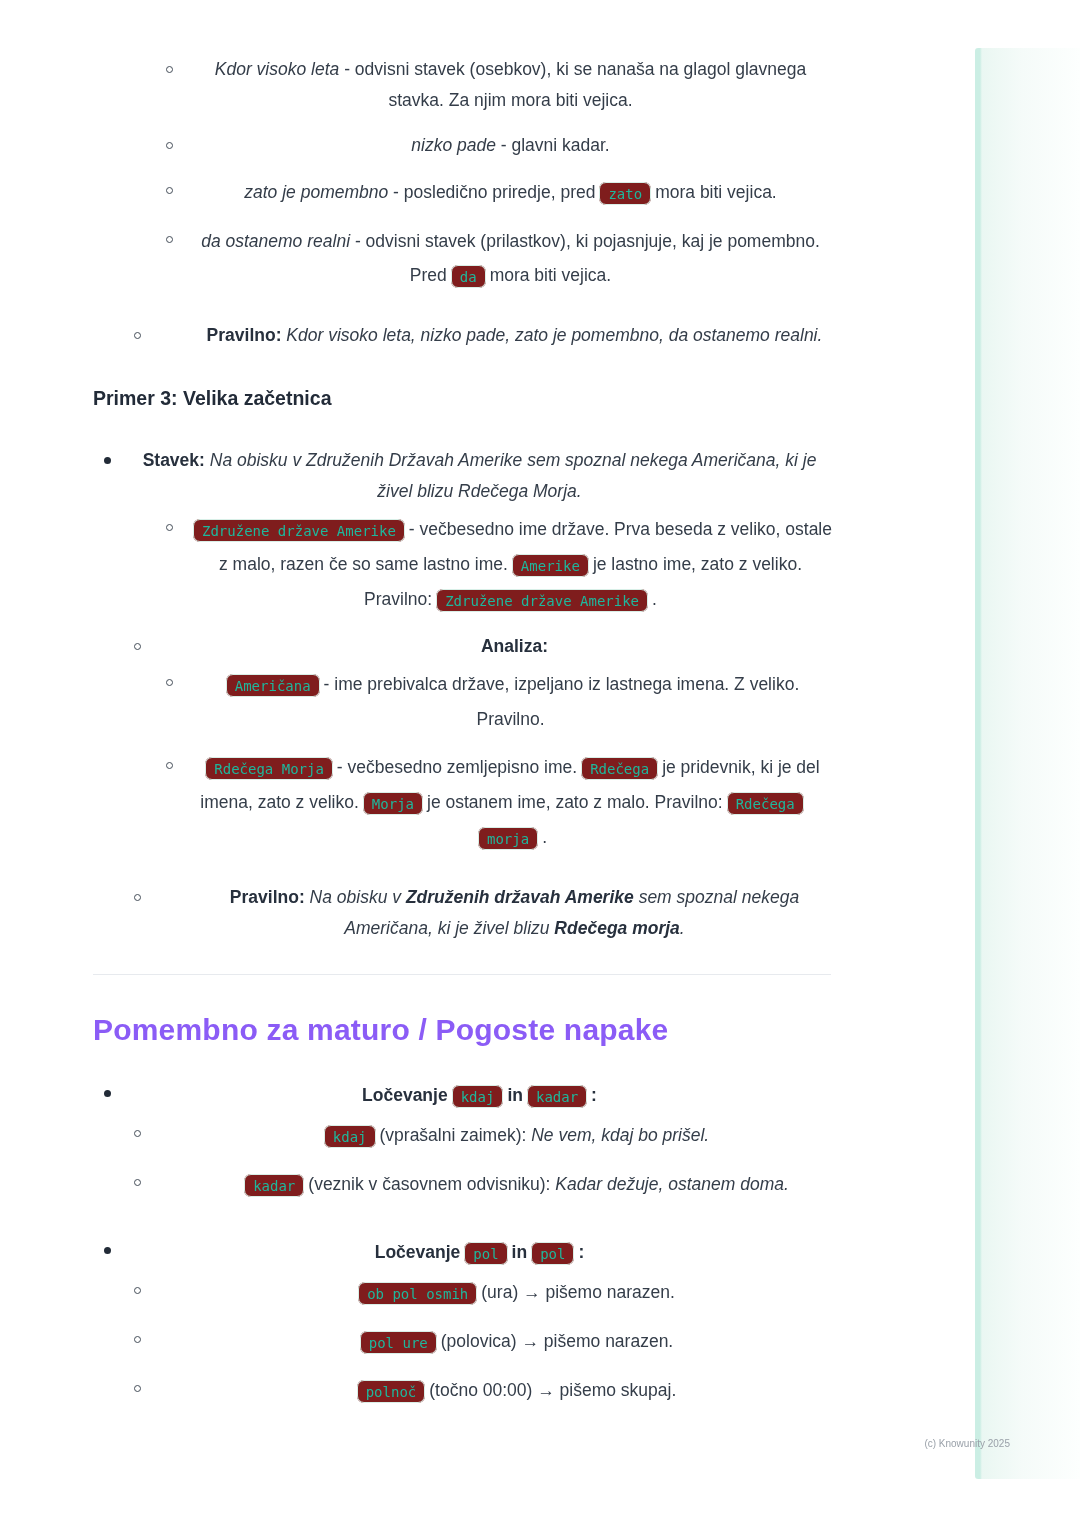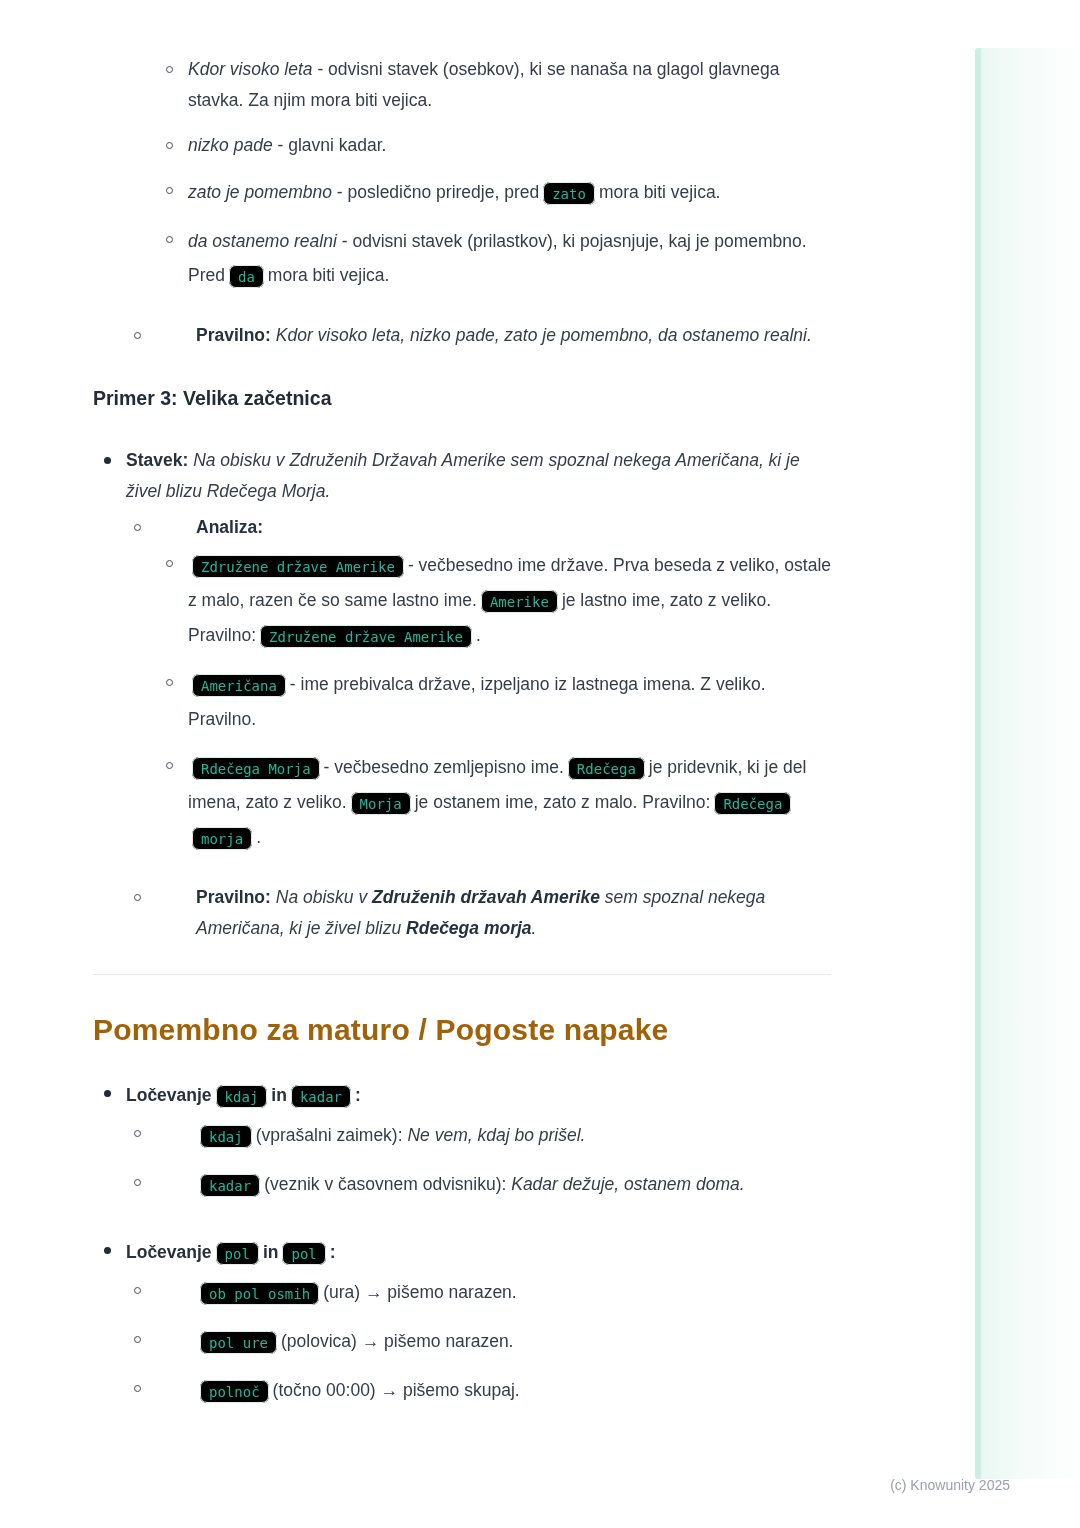--- a/index.html
+++ b/index.html
@@ -40,29 +40,29 @@
   .lvl2 { padding-left: 41px; gap: 40px; }
   .lvl3 { padding-left: 73px; }
   .marker {
     flex: 0 0 auto;
     width: 7px; height: 7px;
     border-radius: 50%;
     margin: 12px 15px 0 0;
   }
   .marker.filled { background: #222b37; }
   .marker.hollow { border: 1.6px solid #454e59; width: 7px; height: 7px; }
-  .li-text { flex: 1 1 auto; }
+  .li-text { flex: 1 1 auto; text-align: center; }
   .seg-i { font-style: italic; }
   .seg-b { font-weight: 700; color: #27303d; }
   .seg-bi { font-weight: 700; font-style: italic; color: #27303d; }
   .seg-chip {
     font-family: "DejaVu Sans Mono", "Liberation Mono", monospace;
     font-size: 14px;
     color: #1eb79c;
-    background: #000000;
+    background: #7f1d1d;
     border: 1px solid #d8efe7;
     border-radius: 7px;
     padding: 2.5px 8px;
     margin: 0 4px;
     box-decoration-break: clone;
     -webkit-box-decoration-break: clone;
   }
   .gap-before { margin-top: 27px; }
   .tight { margin-bottom: 5px; }
   .h-primer {
@@ -73,29 +73,29 @@
   }
   .divider {
     border: none;
     border-top: 1px solid #e7eaee;
     margin: 30px 0 0 0;
     width: 738px;
   }
   .h-matura {
     font-size: 30px;
     font-weight: 700;
-    color: #a16207;
+    color: #8b5cf6;
     letter-spacing: 0.2px;
     margin: 38px 0 31px 0;
   }
   .footer-note {
     position: absolute;
-    top: 1477px;
+    top: 1438px;
     right: 70px;
-    font-size: 14px;
+    font-size: 10px;
     color: #9aa1a9;
     z-index: 2;
   }
 </style>
 </head>
 <body>
 
 <div class="page">
   <div class="accent-stripe"></div>
 
@@ -124,27 +124,27 @@
       </div>
     </div>
 
     <h3 class="h-primer">Primer 3: Velika začetnica</h3>
 
     <div>
       <div class="li lvl1 tight">
         <span class="marker filled"></span>
         <span class="li-text"><span class="seg-b">Stavek:</span><span class="seg-i"> Na obisku v Združenih Državah Amerike sem spoznal nekega Američana, ki je živel blizu Rdečega Morja.</span></span>
       </div>
+      <div class="li lvl3 rowsp">
+        <span class="marker hollow"></span>
+        <span class="li-text"><span class="seg-chip">Združene države Amerike</span><span>- večbesedno ime države. Prva beseda z veliko, ostale z malo, razen če so same lastno ime.</span><span class="seg-chip">Amerike</span><span>je lastno ime, zato z veliko. Pravilno:</span><span class="seg-chip">Združene države Amerike</span><span>.</span></span>
+      </div>
       <div class="li lvl2 tight">
         <span class="marker hollow"></span>
         <span class="li-text"><span class="seg-b">Analiza:</span></span>
-      </div>
-      <div class="li lvl3 rowsp">
-        <span class="marker hollow"></span>
-        <span class="li-text"><span class="seg-chip">Združene države Amerike</span><span>- večbesedno ime države. Prva beseda z veliko, ostale z malo, razen če so same lastno ime.</span><span class="seg-chip">Amerike</span><span>je lastno ime, zato z veliko. Pravilno:</span><span class="seg-chip">Združene države Amerike</span><span>.</span></span>
       </div>
       <div class="li lvl3 rowsp">
         <span class="marker hollow"></span>
         <span class="li-text"><span class="seg-chip">Američana</span><span>- ime prebivalca države, izpeljano iz lastnega imena. Z veliko. Pravilno.</span></span>
       </div>
       <div class="li lvl3 rowsp">
         <span class="marker hollow"></span>
         <span class="li-text"><span class="seg-chip">Rdečega Morja</span><span>- večbesedno zemljepisno ime.</span><span class="seg-chip">Rdečega</span><span>je pridevnik, ki je del imena, zato z veliko.</span><span class="seg-chip">Morja</span><span>je ostanem ime, zato z malo. Pravilno:</span><span class="seg-chip">Rdečega morja</span><span>.</span></span>
       </div>
       <div class="li lvl2 gap-before">

